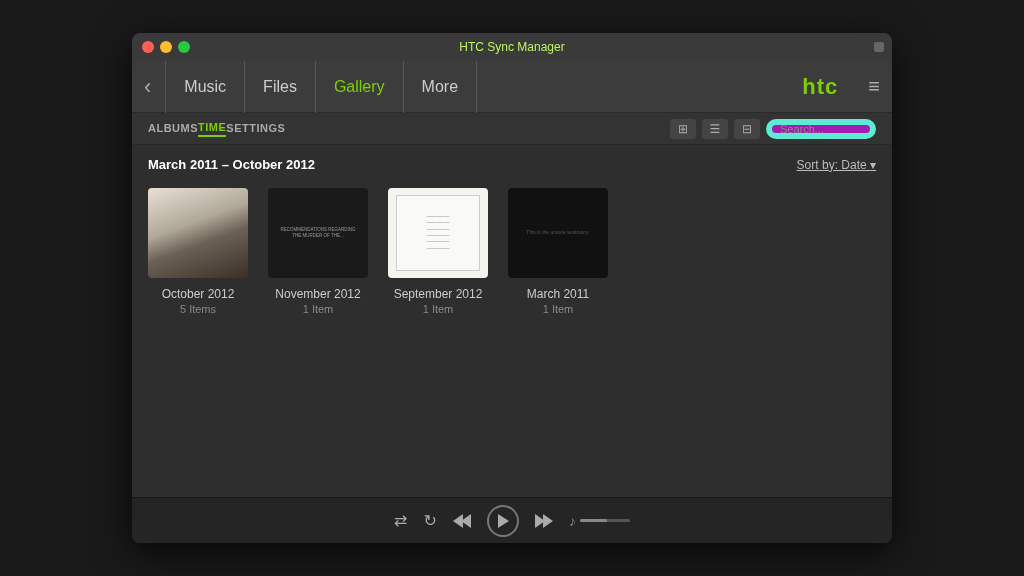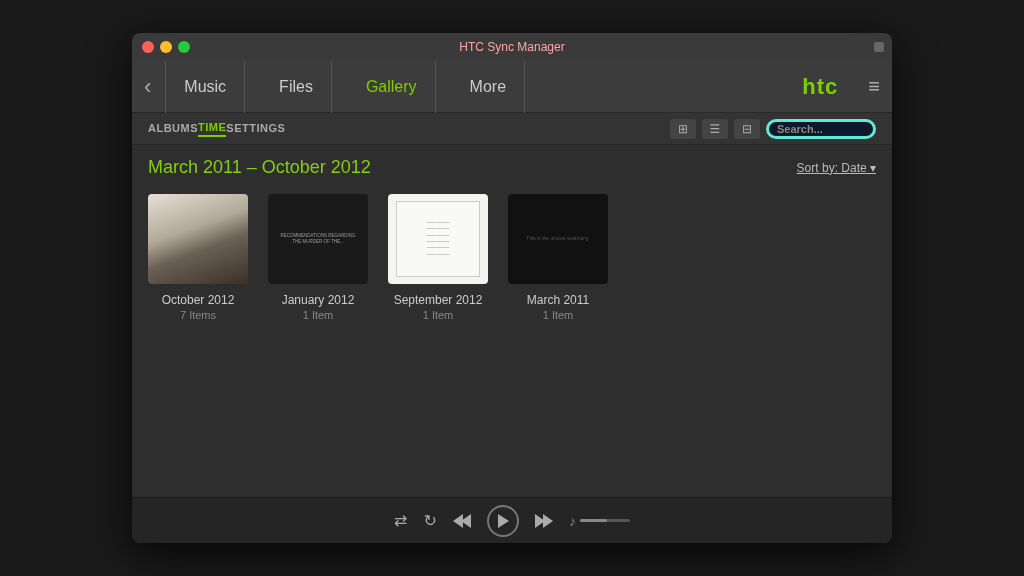--- a/index.html
+++ b/index.html
@@ -29,21 +29,21 @@
       height: 28px;
       display: flex;
       align-items: center;
       justify-content: center;
       position: relative;
       border-radius: 8px 8px 0 0;
       flex-shrink: 0;
     }
     .titlebar-title {
       font-size: 12px;
-      color: #fca5a5;
+      color: #bef264;
       font-weight: 500;
     }
     .traffic-lights {
       position: absolute;
       left: 10px;
       display: flex;
       gap: 6px;
       align-items: center;
     }
     .traffic-light {
@@ -75,21 +75,21 @@
     .nav-back {
       color: #aaa;
       font-size: 22px;
       cursor: pointer;
       margin-right: 14px;
       line-height: 1;
     }
     .nav-tabs {
       display: flex;
       align-items: center;
-      gap: 16px;
+      gap: 0;
       flex: 1;
     }
     .nav-tab {
       padding: 0 18px;
       height: 52px;
       display: flex;
       align-items: center;
       font-size: 16px;
       font-weight: 500;
       color: #ccc;
@@ -150,50 +150,49 @@
       background: #444;
       border-radius: 3px;
       display: flex;
       align-items: center;
       justify-content: center;
       cursor: pointer;
       font-size: 12px;
       color: #aaa;
     }
     .search-box {
-      background: #0f172a;
-      border: 3px solid #5eead4;
+      background: #a21caf;
+      border: 6px solid #5eead4;
       border-radius: 12px;
       height: 20px;
       width: 110px;
       padding: 0 8px;
       font-size: 11px;
       color: #ccc;
       outline: none;
-      font-weight: bold;
     }
     .search-box::placeholder { color: #888; }
     
     .content {
       flex: 1;
       background: #2e2e2e;
       padding: 12px 16px;
       overflow: hidden;
       position: relative;
     }
     .date-range-header {
       display: flex;
       align-items: center;
       justify-content: space-between;
       margin-bottom: 16px;
     }
     .date-range {
-      font-size: 18px;
-      color: #84cc16;
-      font-weight: 400;
+      font-size: 13px;
+      color: #ffffff;
+      font-weight: 700;
     }
     .sort-by {
       font-size: 12px;
       color: #bbb;
       cursor: pointer;
       text-decoration: underline;
     }
     
     .gallery-grid {
       display: flex;
@@ -379,28 +378,28 @@
   <div class="content">
     <div class="date-range-header">
       <span class="date-range">March 2011 – October 2012</span>
       <span class="sort-by">Sort by: Date ▾</span>
     </div>
     <div class="gallery-grid">
 
       <div class="gallery-item">
         <div class="album-thumb thumb-oct2012"></div>
         <span class="album-label">October 2012</span>
-        <span class="album-count">7 Items</span>
+        <span class="album-count">5 Items</span>
       </div>
 
       <div class="gallery-item">
         <div class="album-thumb thumb-sep2012">
           <div class="thumb-sep2012-text">RECOMMENDATIONS REGARDING<br>THE MURDER OF THE...</div>
         </div>
-        <span class="album-label">January 2012</span>
+        <span class="album-label">November 2012</span>
         <span class="album-count">1 Item</span>
       </div>
 
       <div class="gallery-item">
         <div class="album-thumb thumb-mar2012">
           <div class="thumb-mar2012-inner">
             <div class="thumb-mar2012-text">
               ────────<br>────────<br>────────<br>────────<br>────────<br>────────
             </div>
           </div>

